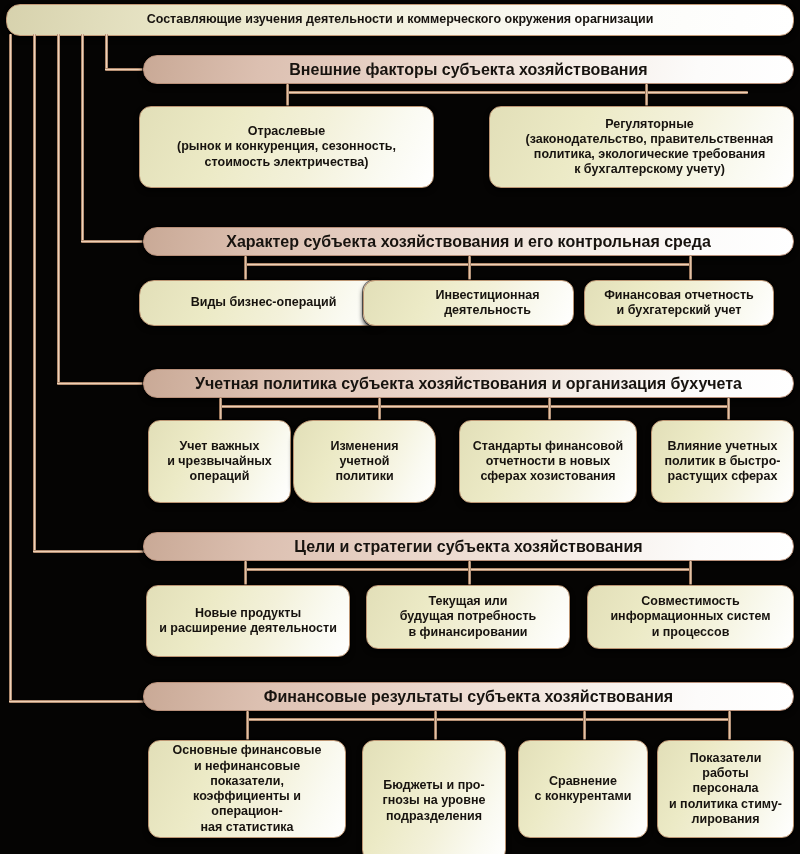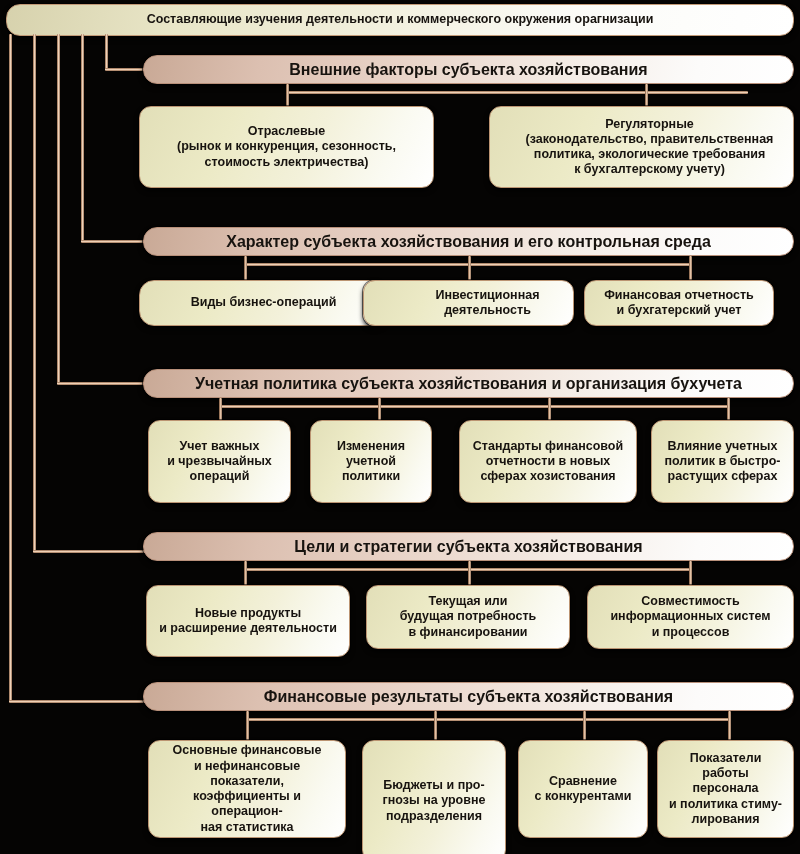--- a/index.html
+++ b/index.html
@@ -125,21 +125,21 @@
   <div class="drop" style="left:219px;top:398px;height:24px;"></div>
   <div class="drop" style="left:378px;top:398px;height:24px;"></div>
   <div class="drop" style="left:548px;top:398px;height:24px;"></div>
   <div class="drop" style="left:727px;top:398px;height:24px;"></div>
 
   <div class="box leaf" style="left:148px;top:420px;width:143px;height:83px;justify-content:center;">
     <span class="inner" style="white-space:pre-line;">Учет важных
 и чрезвычайных
 операций</span>
   </div>
-  <div class="box leaf" style="left:310px;top:420px;width:122px;height:83px;">
+  <div class="box leaf" style="left:293px;top:420px;width:143px;height:83px;border-radius:20px;">
     <span class="inner" style="white-space:pre-line;">Изменения
 учетной
 политики</span>
   </div>
   <div class="box leaf" style="left:459px;top:420px;width:178px;height:83px;">
     <span class="inner" style="white-space:pre-line;">Стандарты финансовой
 отчетности в новых
 сферах хозистования</span>
   </div>
   <div class="box leaf" style="left:651px;top:420px;width:143px;height:83px;">

